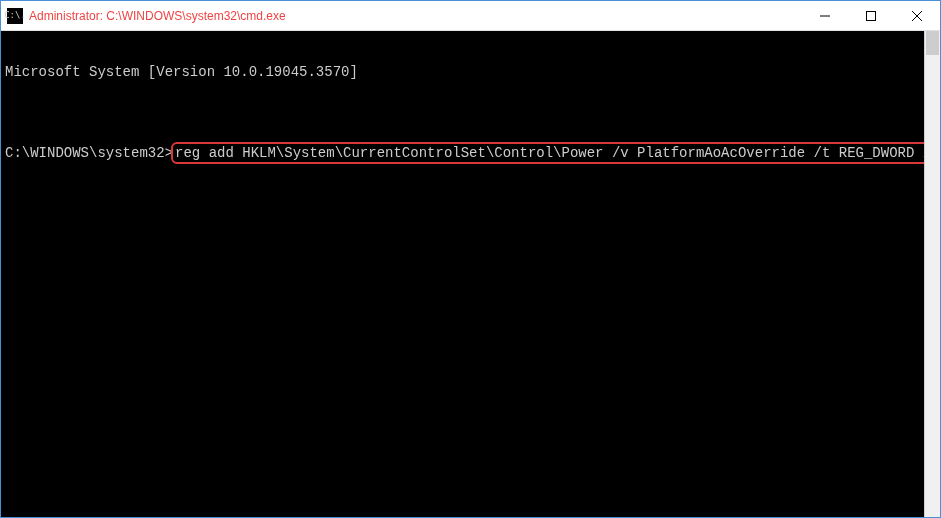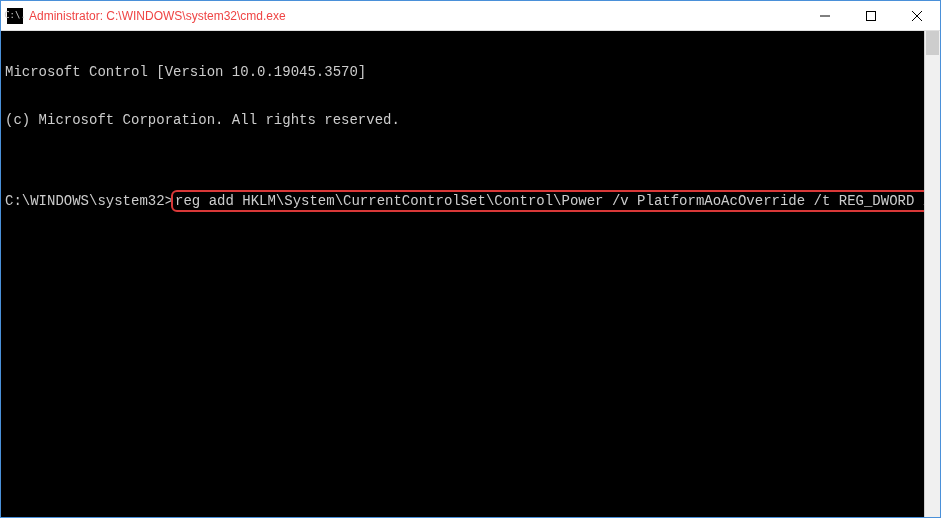--- a/index.html
+++ b/index.html
@@ -145,22 +145,21 @@
         <svg viewBox="0 0 10 10">
             <line x1="0" y1="0" x2="10" y2="10" stroke="#000" stroke-width="1"></line>
             <line x1="10" y1="0" x2="0" y2="10" stroke="#000" stroke-width="1"></line>
           </svg>
       </button>
     </div>
   </div>
 
   <div class="console-area">
     <div class="console-content">
-      <div class="line">Microsoft Control [Version 10.0.19045.3570]</div>
-      <div class="line">(c) Microsoft Corporation. All rights reserved.</div>
+      <div class="line">Microsoft System [Version 10.0.19045.3570]</div>
       <div class="line"></div>
       <div class="prompt-line"><span>C:\WINDOWS\system32&gt;</span><span class="highlight-box"><span>reg add HKLM\System\CurrentControlSet\Control\Power /v PlatformAoAcOverride /t REG_DWORD /d 0</span></span></div>
     </div>
   </div>
 
   <div class="scrollbar">
     <div class="scrollbar-thumb"></div>
   </div>
 </div>
 

